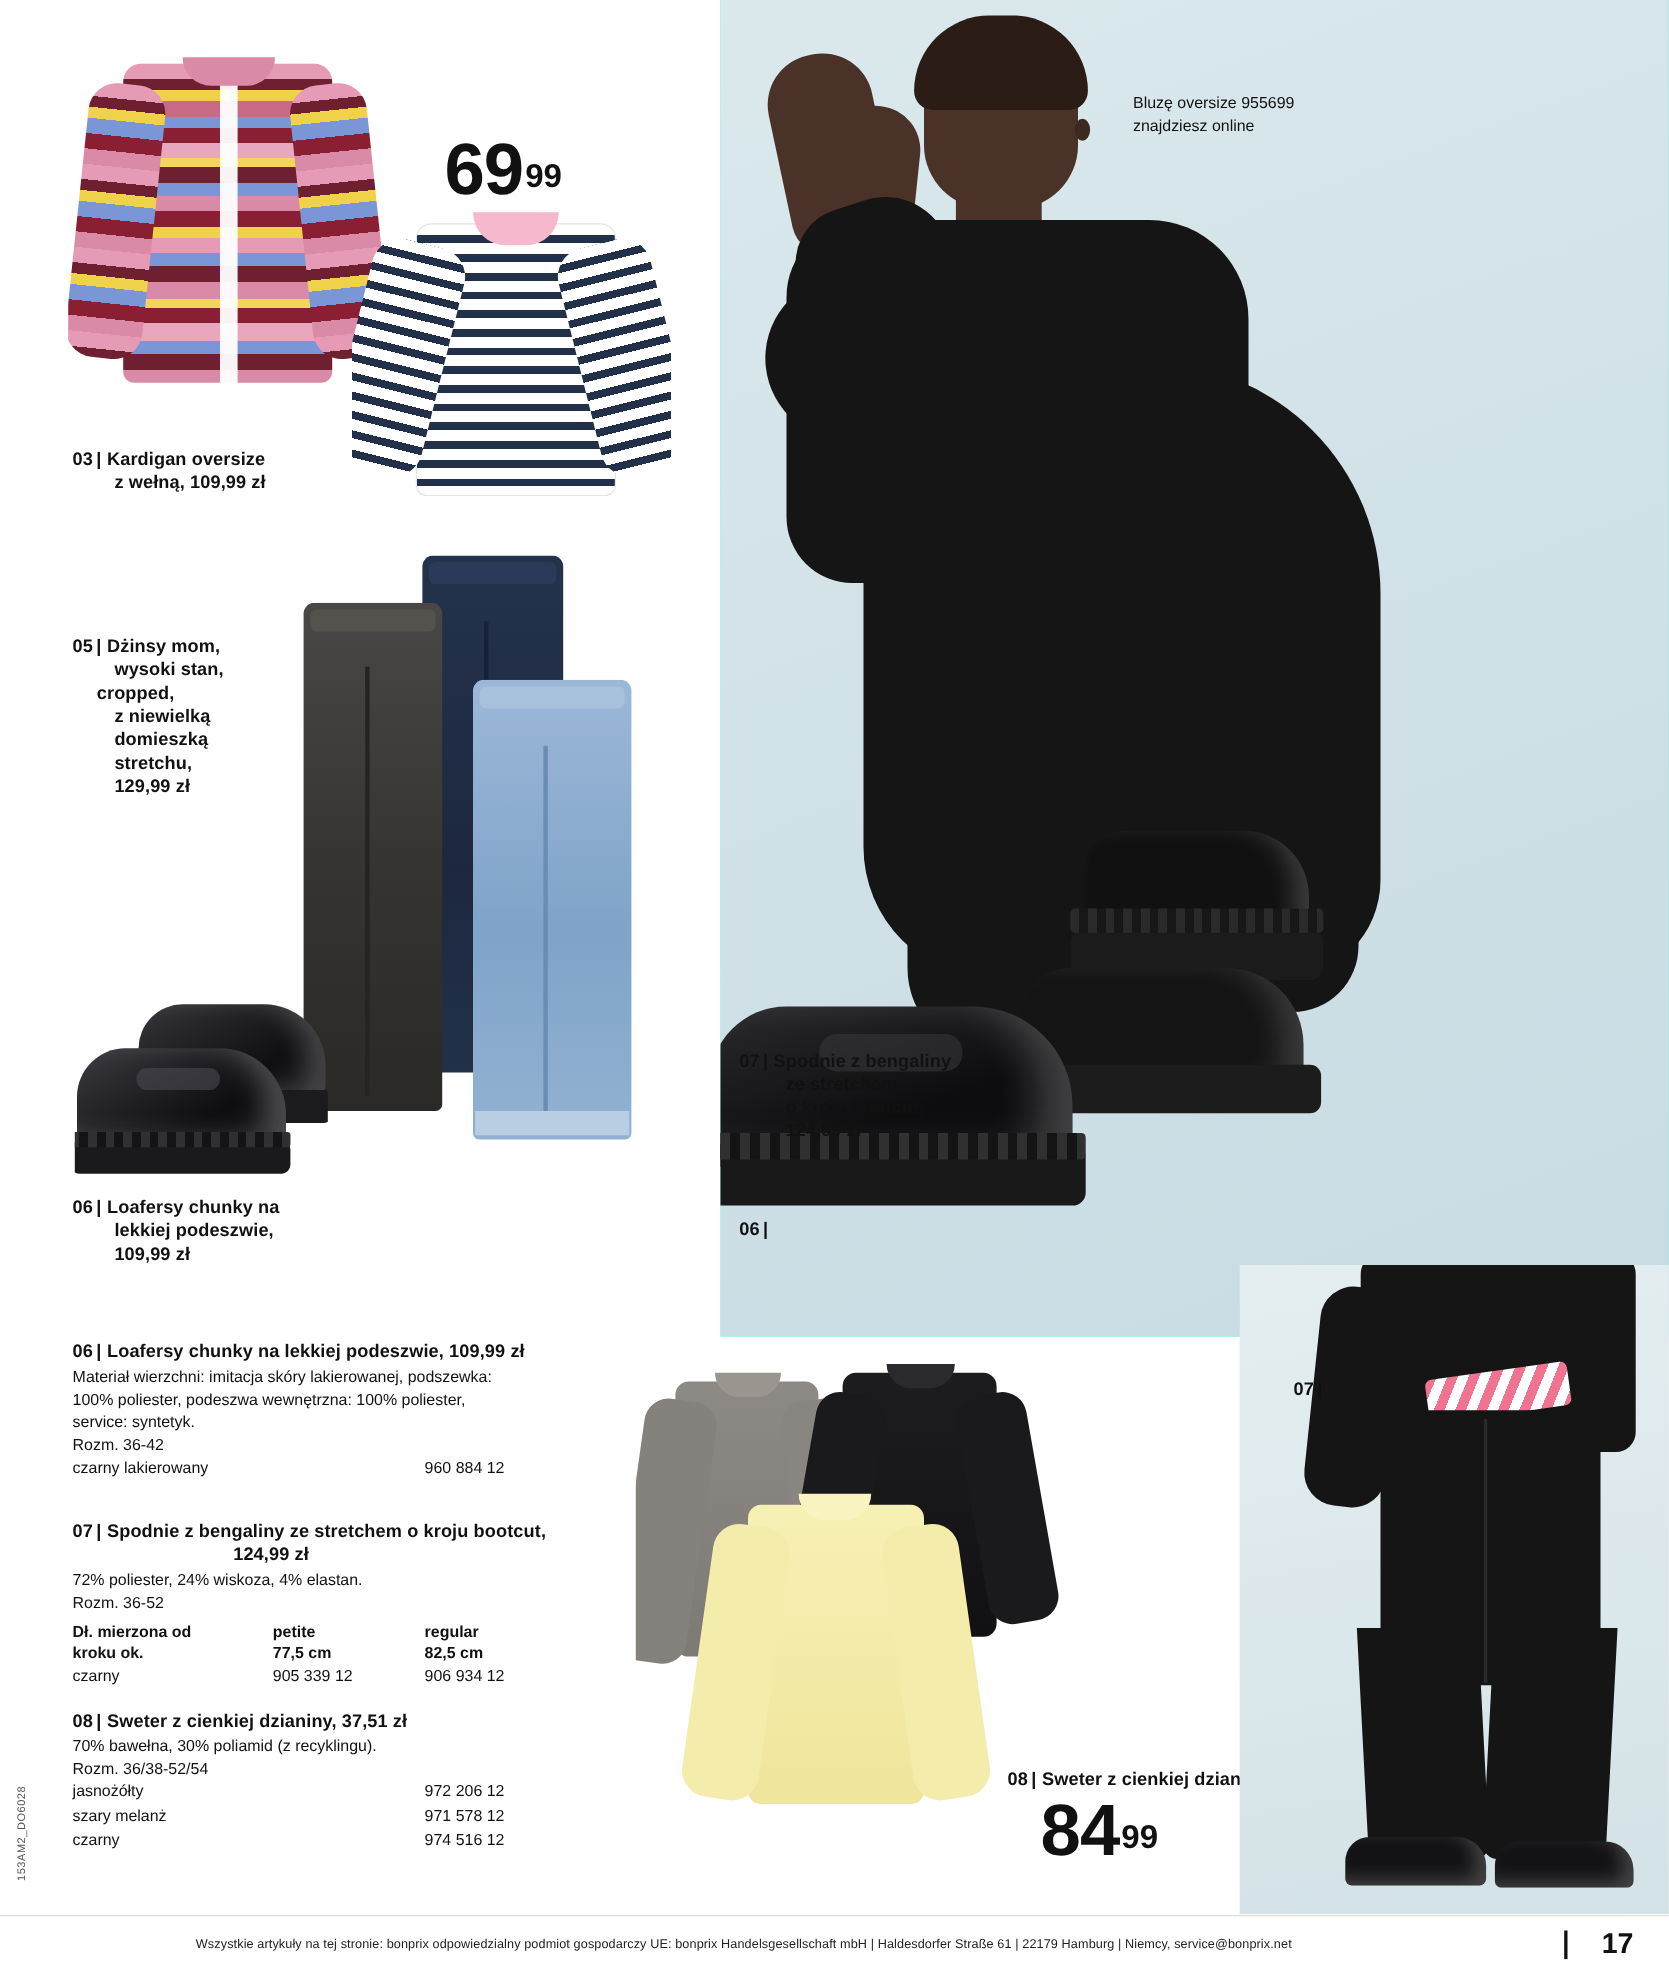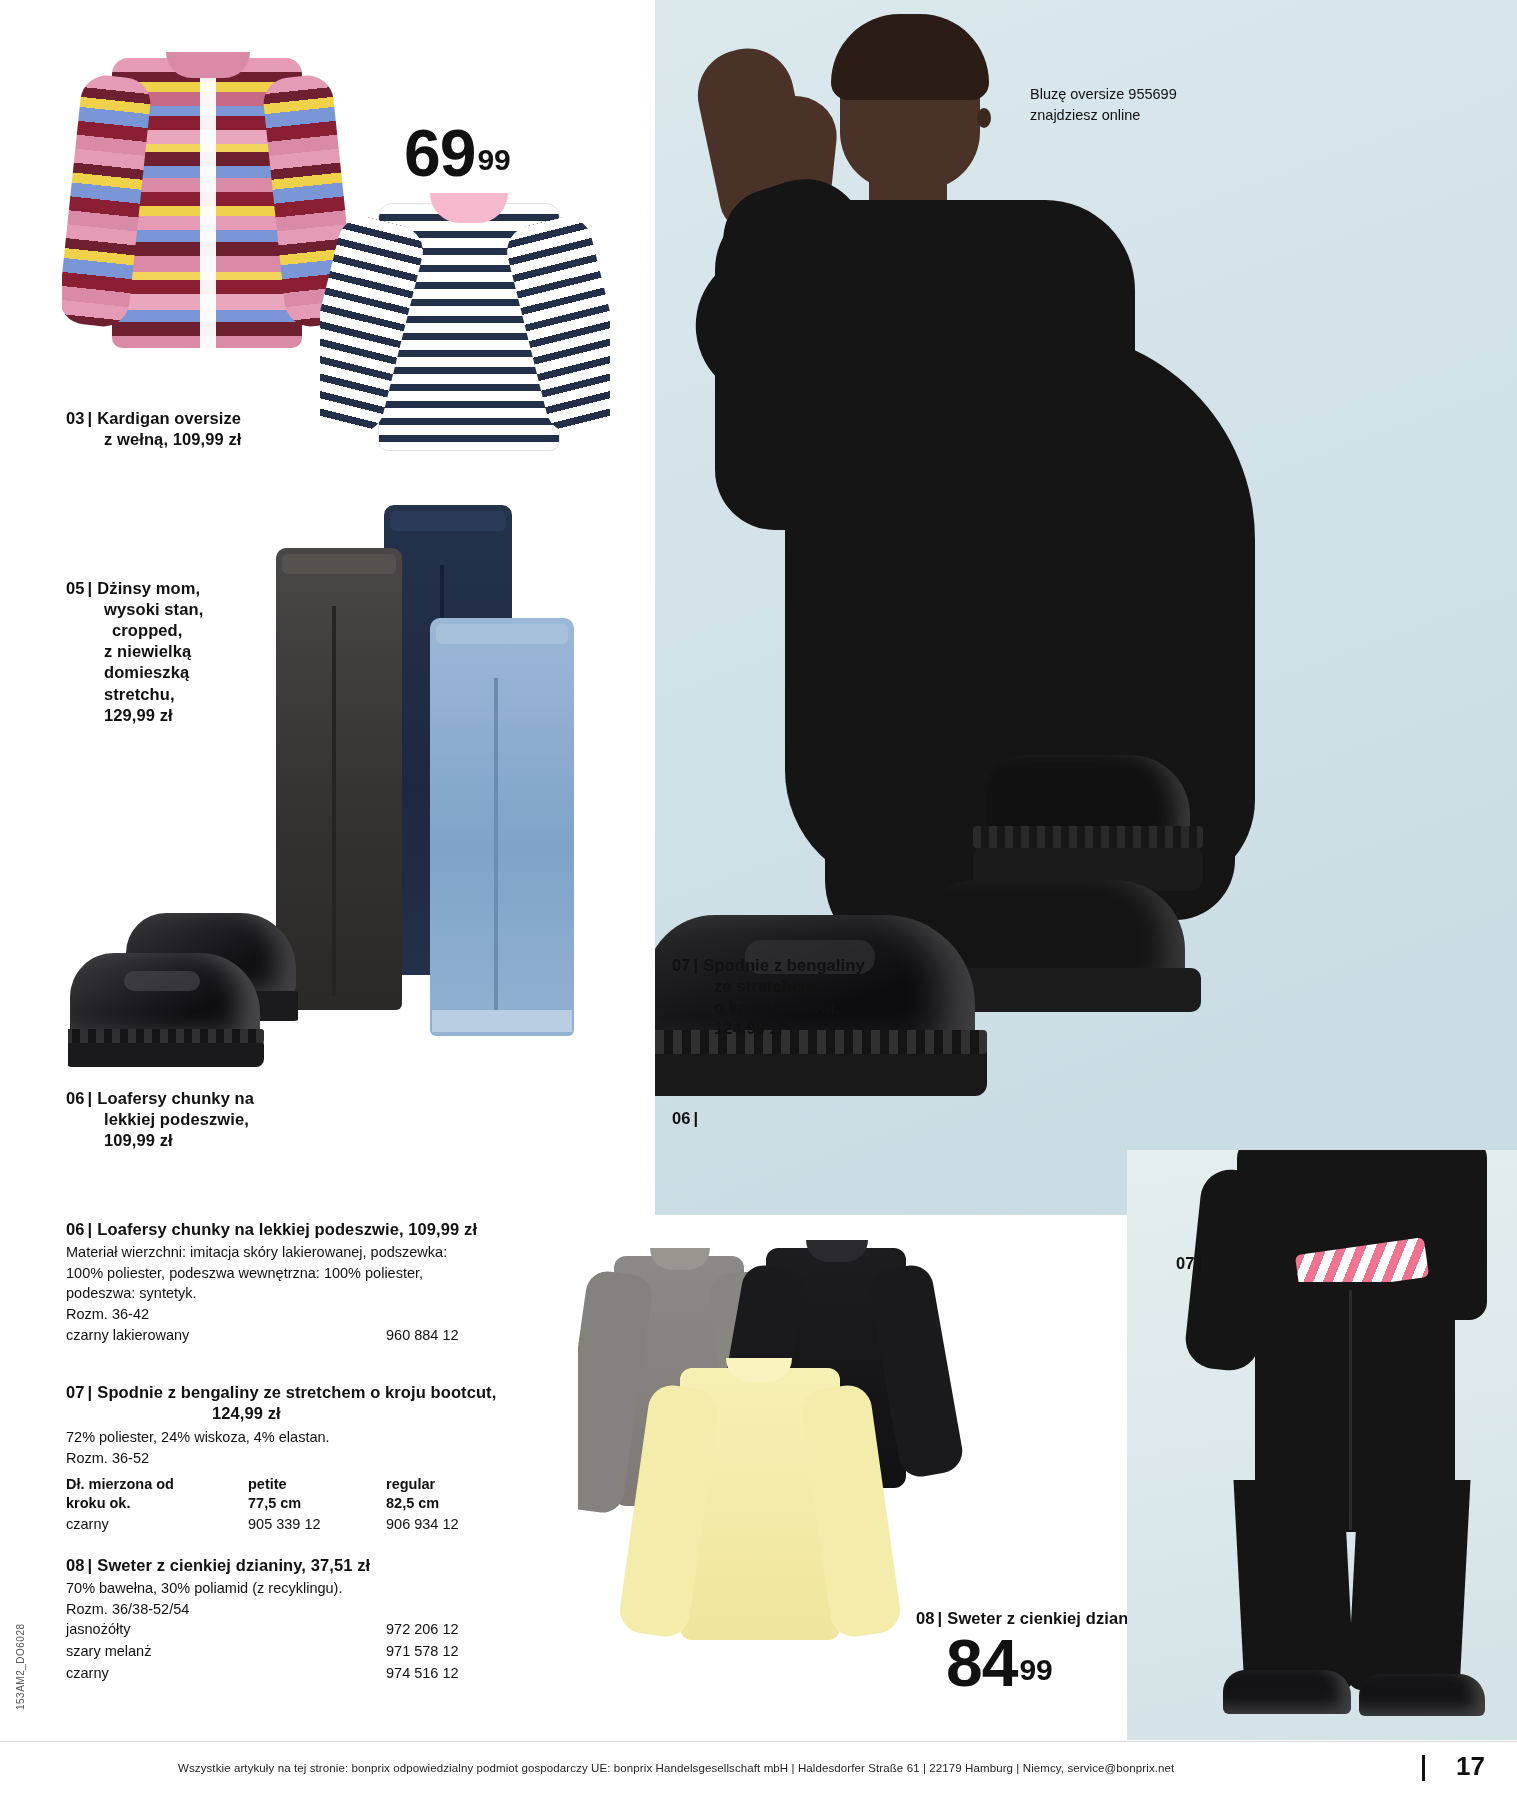--- a/index.html
+++ b/index.html
@@ -170,21 +170,21 @@
     <div style="position:absolute;left:12px;top:0;width:144px;height:418px;border-radius:10px 10px 6px 6px;
       background:linear-gradient(180deg,#9cb8d8,#7fa3c9 55%,#93b2d2);"></div>
     <div style="position:absolute;left:76px;top:60px;width:4px;height:340px;background:#6a8db3;"></div>
     <div style="position:absolute;left:18px;top:6px;width:132px;height:20px;background:#a7c0dc;border-radius:6px;"></div>
     <div style="position:absolute;left:14px;top:392px;width:140px;height:22px;background:#b9cee3;"></div>
   </div>
 
   <div class="txt item-head" style="left:66px;top:578px;width:210px;">
     <span>05</span><span class="pipe">|</span><span>Dżinsy mom,</span><br>
     <span style="margin-left:38px;display:inline-block;">wysoki stan,</span><br>
-    <span style="margin-left:46px;display:inline-block;">cropped,</span><br>
+    <span style="margin-left:22px;display:inline-block;">cropped,</span><br>
     <span style="margin-left:38px;display:inline-block;">z niewielką</span><br>
     <span style="margin-left:38px;display:inline-block;">domieszką</span><br>
     <span style="margin-left:38px;display:inline-block;">stretchu,</span><br>
     <span style="margin-left:38px;display:inline-block;text-align:right;">129,99 zł</span>
   </div>
 
   <div class="photo" style="left:68px;top:905px;width:230px;height:185px;">
 
     <div style="position:absolute;left:58px;top:8px;width:170px;height:86px;border-radius:40px 56px 14px 14px;
       background:linear-gradient(150deg,#35353a,#101013 65%);box-shadow:inset -18px -8px 24px rgba(255,255,255,.22);"></div>
@@ -203,21 +203,21 @@
     <span style="margin-left:38px;display:inline-block;">109,99 zł</span>
   </div>
 
   <div class="txt" style="left:66px;top:1219px;width:480px;">
     <div class="item-head">
       <span>06</span><span class="pipe">|</span><span>Loafersy chunky na lekkiej podeszwie, 109,99 zł</span>
     </div>
     <div class="small" style="margin-top:2px;">
       <div>Materiał wierzchni: imitacja skóry lakierowanej, podszewka:</div>
       <div>100% poliester, podeszwa wewnętrzna: 100% poliester,</div>
-      <div>podeszwa: syntetyk.</div>
+      <div>service: syntetyk.</div>
       <div>Rozm. 36-42</div>
     </div>
     <div class="small" style="position:relative;height:20px;margin-top:1px;">
       <span style="position:absolute;left:0;">czarny lakierowany</span>
       <span style="position:absolute;left:320px;">960 884 12</span>
     </div>
   </div>
 
   <div class="txt" style="left:66px;top:1382px;width:490px;">
     <div class="item-head">

